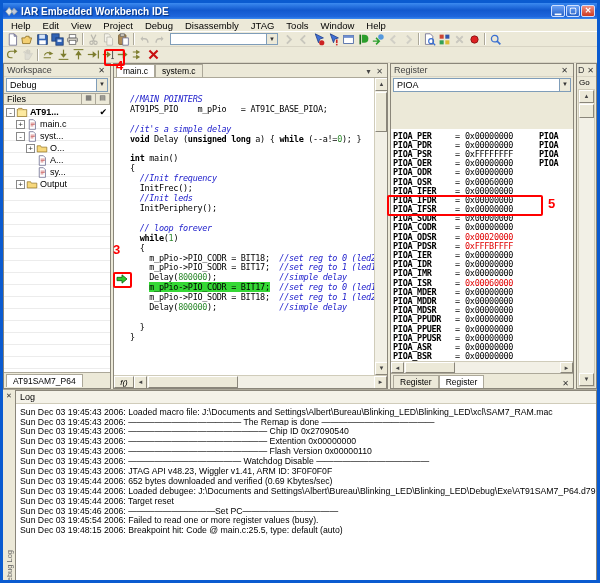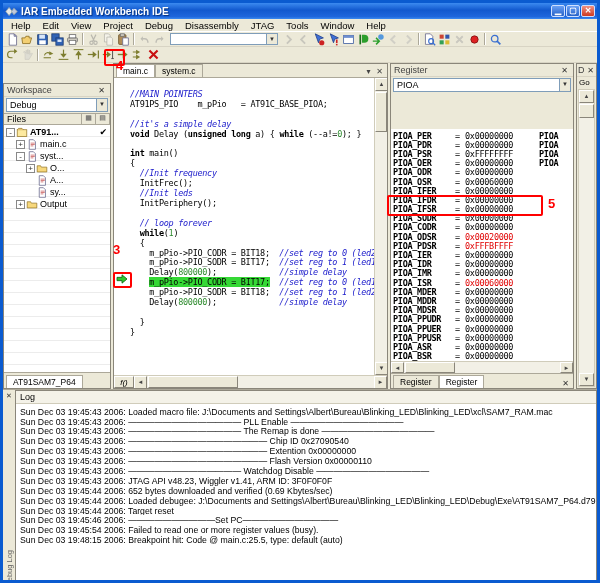--- a/index.html
+++ b/index.html
@@ -33,43 +33,43 @@
   .panel{border:1px solid #8a867a;background:#ECE9D8;display:flex;flex-direction:column;overflow:hidden;}
   .splitter{width:2px;flex:0 0 auto;}
   .phead{height:13px;font-size:9px;display:flex;align-items:center;padding:0 3px;color:#444;
     border-bottom:1px solid #d8d4c4;flex:0 0 auto;}
   .phead .ptitle{flex:1;white-space:nowrap;overflow:hidden;}
   .xbtn{width:11px;height:10px;font-size:8px;line-height:9px;text-align:center;color:#333;border:1px solid #ECE9D8;flex:0 0 auto;}
   .comborow{padding:1px 2px;flex:0 0 auto;}
   .combo{height:14px;background:#fff;border:1px solid #7f9db9;display:flex;font-size:9px;}
   .combo .val{flex:1;padding:1px 3px;white-space:nowrap;overflow:hidden;}
   
-  .ws{flex:0 0 108px;margin-top:20px;}
+  .ws{flex:0 0 108px;}
   .filehdr{height:12px;display:flex;font-size:9px;border:1px solid #aca899;border-left:0;border-right:0;background:#ECE9D8;flex:0 0 auto;}
   .filehdr .fh{padding:0 3px;flex:1;border-right:1px solid #aca899;}
   .filehdr .fhi{width:14px;flex:0 0 auto;border-right:1px solid #aca899;font-size:7px;text-align:center;color:#555;}
   .tree{flex:1;background:#fff;background-image:repeating-linear-gradient(180deg,#fff 0 11px,#ececec 11px 12px);
     font-size:9px;overflow:hidden;padding-top:1px;}
   .trow{height:12px;display:flex;align-items:center;white-space:nowrap;overflow:hidden;}
   .exp{width:9px;height:9px;border:1px solid #888;background:#fff;font-size:8px;line-height:7px;text-align:center;flex:0 0 auto;margin-right:1px;color:#333;}
   .exp.none{visibility:hidden;}
   .ticon16{width:12px;height:11px;flex:0 0 auto;margin-right:2px;}
   .ticon16 svg{width:12px;height:11px;display:block;}
   .tlabel{white-space:nowrap;}
   .tcheck{margin-left:auto;padding-right:3px;font-size:9px;}
-  .wstabs{height:16px;border-top:1px solid #aca899;display:flex;align-items:flex-end;padding:1px 2px 0 2px;flex:0 0 auto;background:#ECE9D8;}
+  .wstabs{height:16px;border-top:1px solid #aca899;display:flex;align-items:center;padding:1px 2px 0 2px;flex:0 0 auto;background:#ECE9D8;}
   .tab{font-size:8.5px;padding:1px 6px;border:1px solid #aca899;border-bottom:0;background:#ECE9D8;white-space:nowrap;}
   .tab.active{background:#fff;position:relative;}
   
   .editor{flex:1;background:#fff;}
   .edtabs{height:14px;background:#ECE9D8;display:flex;align-items:flex-end;padding:2px 2px 0 2px;flex:0 0 auto;border-bottom:1px solid #aca899;}
   .edtabs .spacer{flex:1;}
   .edwinbtn{width:11px;font-size:8px;text-align:center;color:#444;align-self:center;}
   .edbody{flex:1;display:flex;overflow:hidden;}
-  .codewrap{flex:1;position:relative;overflow:hidden;padding:12px 0 0 0;}
+  .codewrap{flex:1;position:relative;overflow:hidden;padding:17px 0 0 0;}
   .code{font-family:"DejaVu Sans Mono",monospace;font-size:8.5px;letter-spacing:-0.3px;line-height:9.9px;padding-left:16px;white-space:pre;}
   .code .c{color:#2222CC;font-style:italic;}
   .code .k{font-weight:bold;color:#000;}
   .code .n{color:#2E8B2E;}
   .code .h{background:#35D835;}
   .execmark{position:absolute;left:2px;width:12px;height:10px;}
   .execmark svg{width:12px;height:10px;display:block;}
   .vscroll{width:13px;background:#F2F0E6;border-left:1px solid #d0ccba;display:flex;flex-direction:column;flex:0 0 auto;}
   .sbtn{height:13px;width:13px;background:#ECE9D8;border:1px solid;border-color:#fff #8a867a #8a867a #fff;
     font-size:6px;line-height:11px;text-align:center;color:#444;flex:0 0 auto;}
@@ -681,21 +681,20 @@
     <div class="logstrip">
       <span class="xbtn" style="width:10px;height:9px;line-height:8px;font-size:7px;">✕</span>
       <span class="vlabel">Debug Log</span>
     </div>
     <div class="logbody">
       <div class="loghead">
         <span>Log</span>
       </div>
       <div class="loglines" id="loglines">
           <div class="logline">Sun Dec 03 19:45:43 2006: Loaded macro file: J:\Documents and Settings\Albert\Bureau\Blinking_LED\Blinking_LED\xcl\SAM7_RAM.mac</div>
-          <div class="logline">Sun Dec 03 19:45:43 2006: ————————————— PLL  Enable —————————————</div>
           <div class="logline">Sun Dec 03 19:45:43 2006: ————————————— The Remap is done —————————————</div>
           <div class="logline">Sun Dec 03 19:45:43 2006: ———————————————— Chip ID   0x27090540</div>
           <div class="logline">Sun Dec 03 19:45:43 2006: ———————————————— Extention 0x00000000</div>
           <div class="logline">Sun Dec 03 19:45:43 2006: ———————————————— Flash Version 0x00000110</div>
           <div class="logline">Sun Dec 03 19:45:43 2006: ————————————— Watchdog Disable —————————————</div>
           <div class="logline">Sun Dec 03 19:45:43 2006: JTAG API v48.23, Wiggler v1.41, ARM ID: 3F0F0F0F</div>
           <div class="logline">Sun Dec 03 19:45:44 2006: 652 bytes downloaded and verified (0.69 Kbytes/sec)</div>
           <div class="logline">Sun Dec 03 19:45:44 2006: Loaded debugee: J:\Documents and Settings\Albert\Bureau\Blinking_LED\Blinking_LED\Debug\Exe\AT91SAM7_P64.d79</div>
           <div class="logline">Sun Dec 03 19:45:44 2006: Target reset</div>
           <div class="logline">Sun Dec 03 19:45:46 2006: ——————————Set PC———————————</div>

